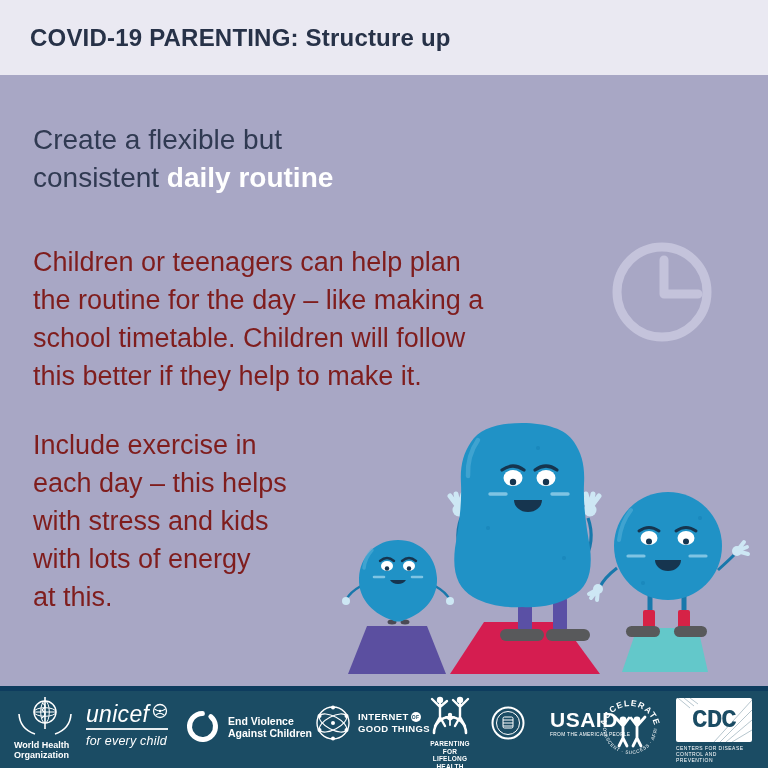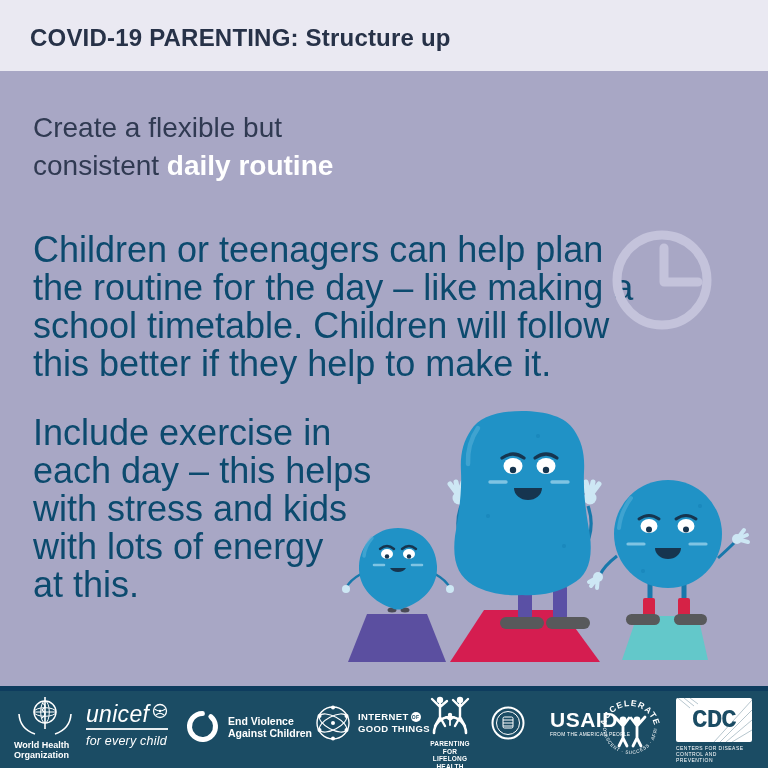--- a/index.html
+++ b/index.html
@@ -9,24 +9,24 @@
   }
   
   .header{
     position:absolute;top:0;left:0;width:768px;height:75px;
     background:#eae9f2;display:flex;align-items:center;padding-left:30px;box-sizing:border-box;
   }
   .header .title{
     font-size:24px;font-weight:bold;color:#273248;letter-spacing:.2px;
   }
   
-  .main{position:absolute;top:71px;left:0;width:768px;height:611px;background:#a8a7c5;}
+  .main{position:absolute;top:83px;left:0;width:768px;height:611px;background:#a8a7c5;}
   .headline{position:absolute;left:33px;top:38px;font-size:28px;line-height:38px;color:#303a52;}
   .headline .hl{color:#ffffff;font-weight:bold;}
-  .para{position:absolute;left:33px;font-size:36px;line-height:38px;color:#0c4a6e;}
+  .para{position:absolute;left:33px;font-size:27px;line-height:38px;color:#7f1d1d;}
   .para .line{white-space:nowrap;}
   #para1{top:160px;}
   #para2{top:330px;margin-top:13px;}
   .clock{position:absolute;left:606px;top:153px;}
   .chars{position:absolute;left:338px;top:325px;}
   
   .footer{
     position:absolute;top:686px;left:0;width:768px;height:82px;box-sizing:border-box;
     background:#1b4c64;border-top:5px solid #0e3c5e;color:#fff;
   }

